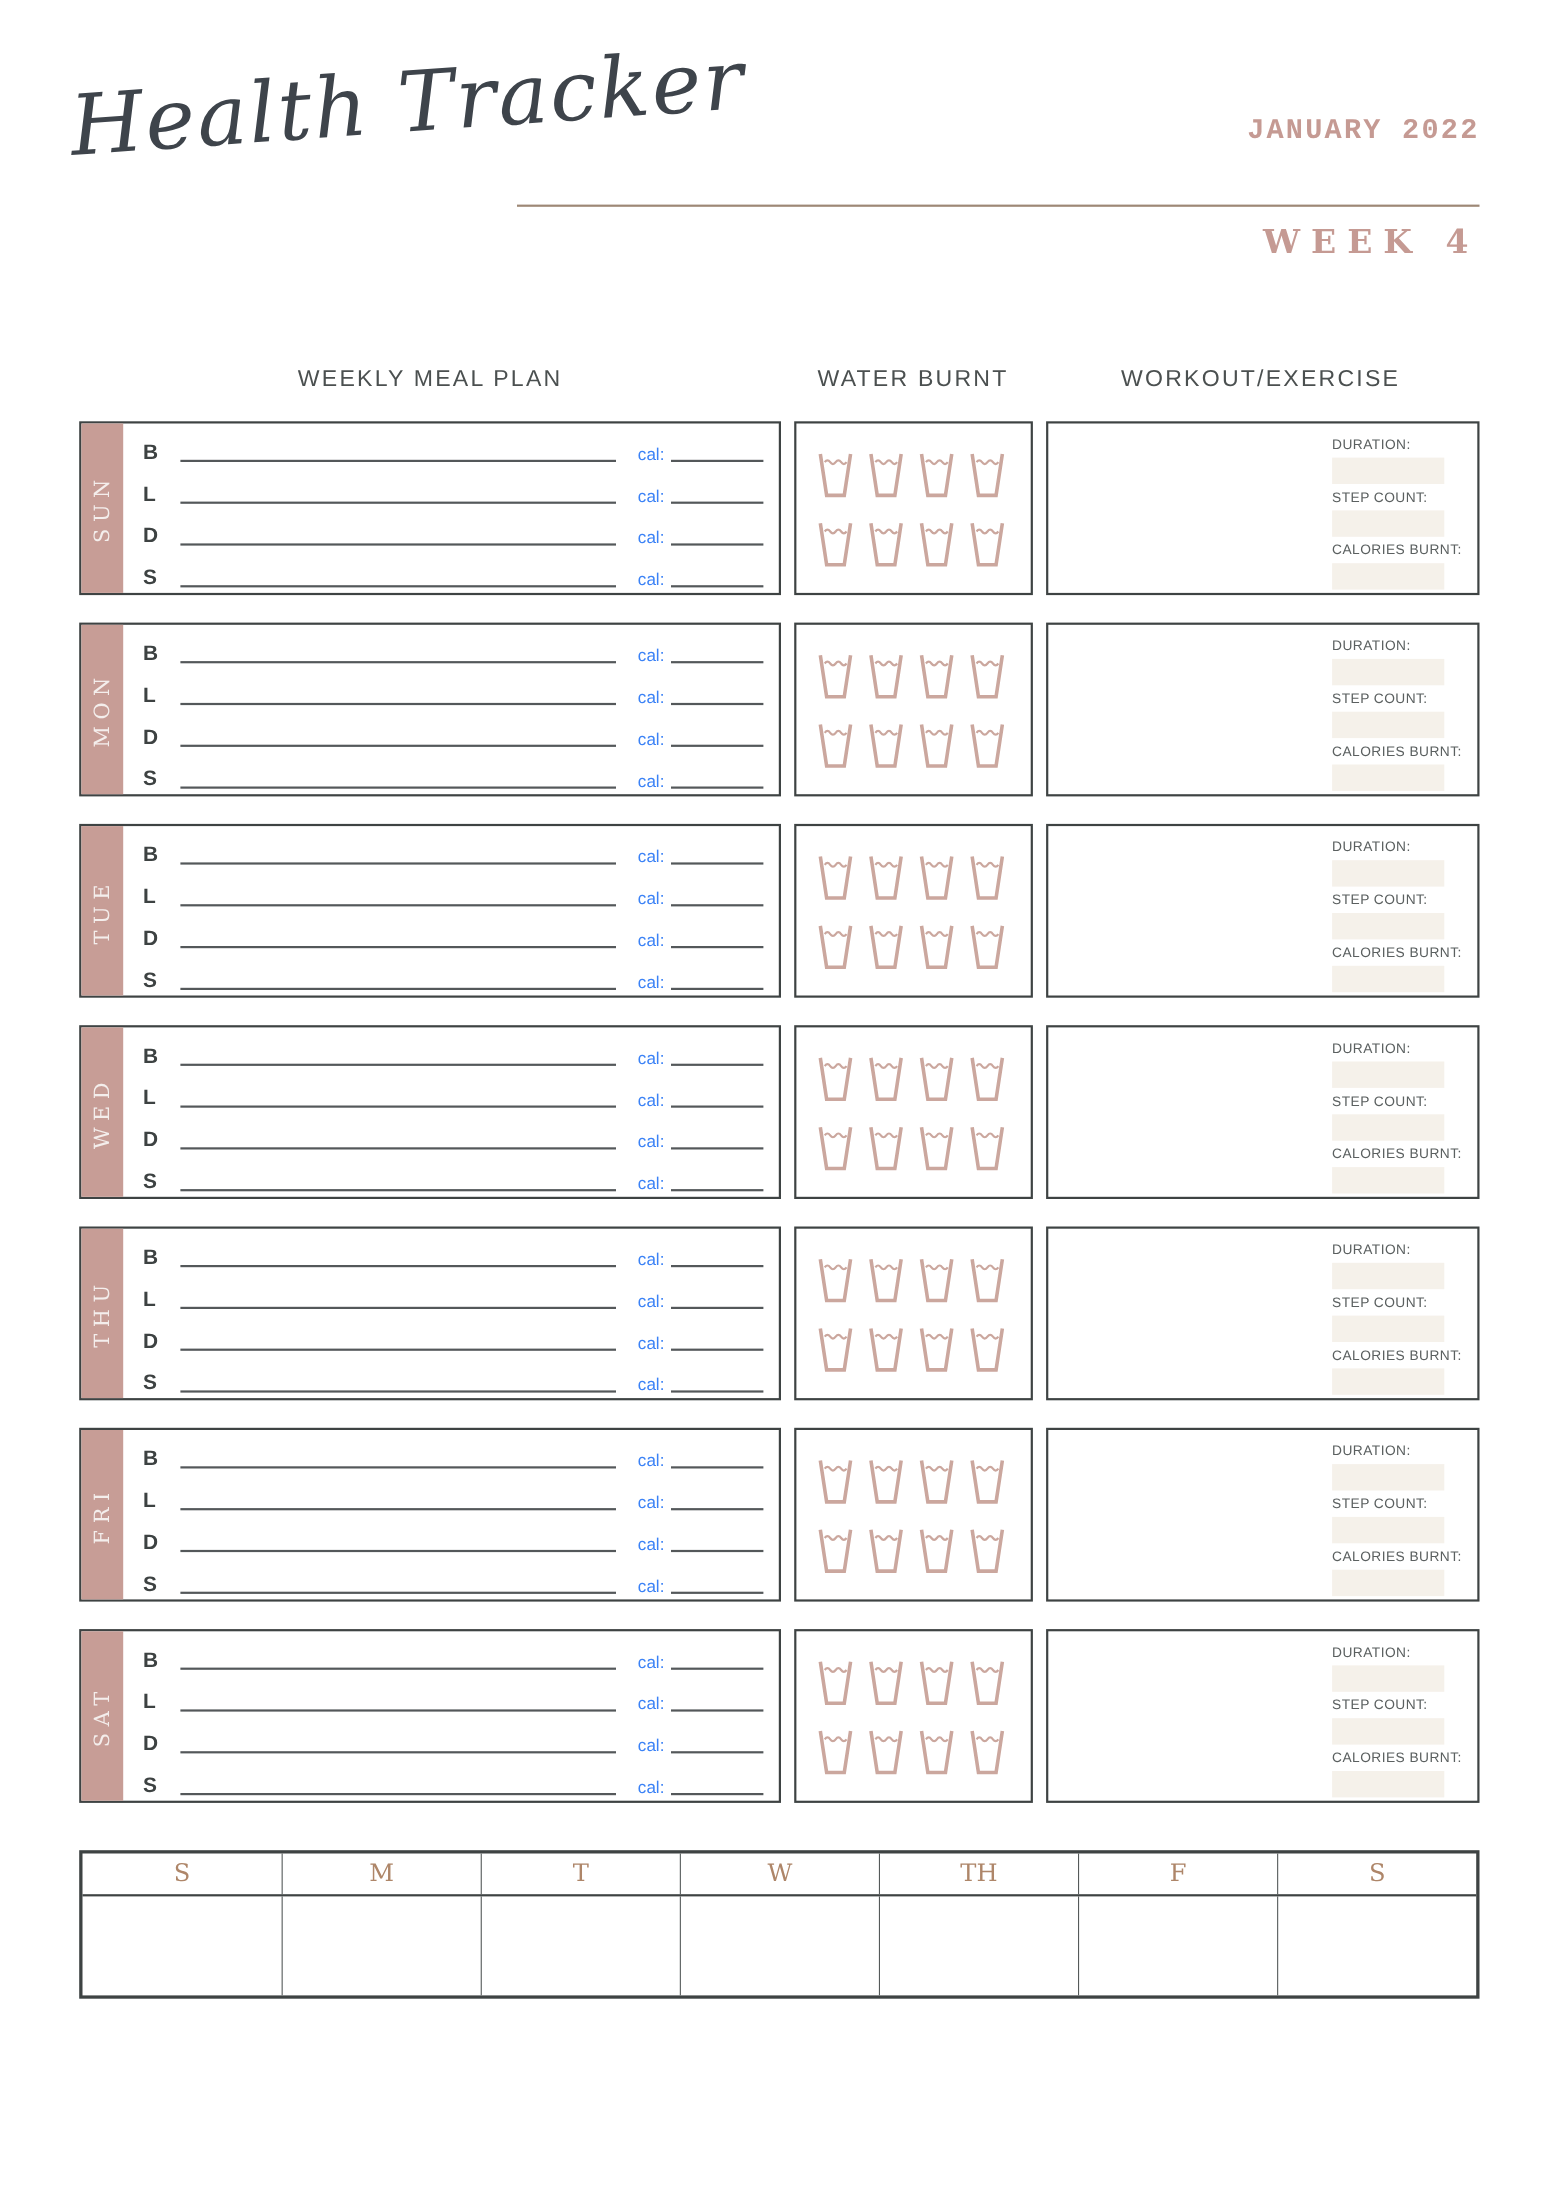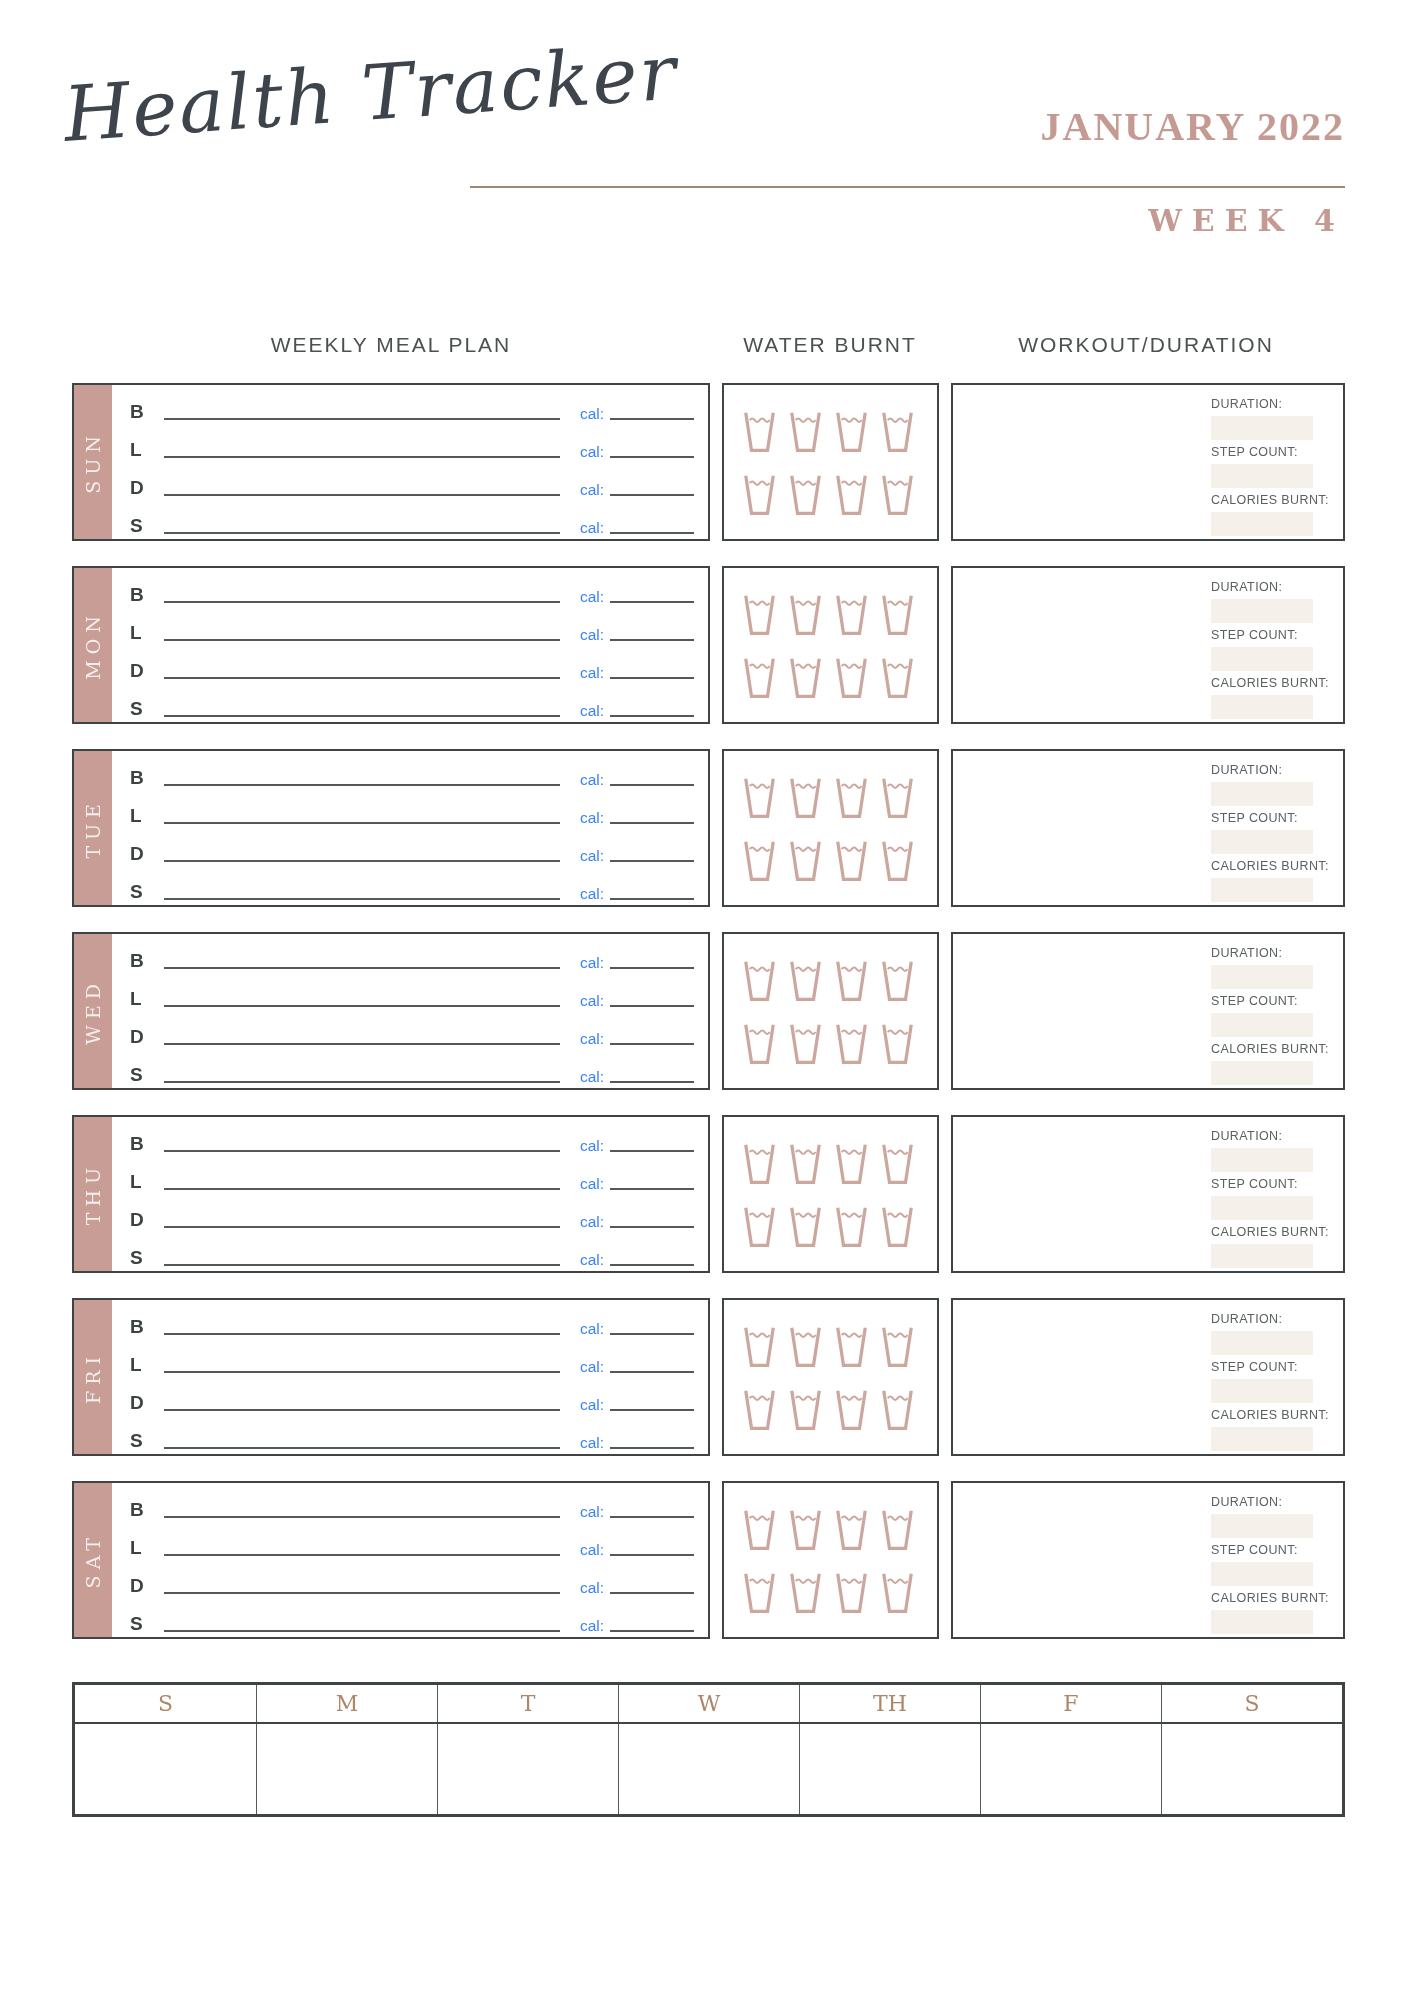--- a/index.html
+++ b/index.html
@@ -10,22 +10,22 @@
   *{margin:0;padding:0;box-sizing:border-box;}
   html,body{background:#ffffff;}
   body{font-family:"Liberation Sans",sans-serif;}
   .page{position:relative;width:1414px;height:2000px;background:#ffffff;overflow:hidden;}
 
   
   .script-title{position:absolute;left:64px;top:70px;font-family:"DejaVu Serif",serif;
     font-style:italic;font-size:76px;color:#3e444b;letter-spacing:2px;transform:rotate(-4deg);
     transform-origin:left center;white-space:nowrap;}
   .header-line{position:absolute;left:470px;top:186px;width:875px;height:2px;background:var(--divider-tan);}
-  .month-label{position:absolute;right:69px;top:103px;font-family:Liberation Serif, serif;
-    font-weight:700;font-size:40px;letter-spacing:2px;color:var(--rose-text);text-align:center;}
+  .month-label{position:absolute;right:69px;top:103px;font-family:Liberation Mono, monospace;
+    font-weight:700;font-size:26px;letter-spacing:2px;color:var(--rose-text);text-align:center;}
   .week-label{position:absolute;right:69px;top:203px;font-family:"DejaVu Serif",serif;
     font-weight:700;font-size:30px;letter-spacing:10px;color:var(--rose-text);}
 
   
   .col-header{position:absolute;top:333px;transform:translateX(-50%);font-size:21px;
     font-weight:400;letter-spacing:2px;color:#4b5050;white-space:nowrap;}
   .col-header.meal{left:391px;}
   .col-header.water{left:830px;}
   .col-header.workout{left:1146px;}
 
@@ -73,21 +73,21 @@
 
 <div class="page">
 
   <div class="script-title">Health Tracker</div>
   <div class="header-line"></div>
   <div class="month-label">JANUARY 2022</div>
   <div class="week-label">WEEK 4</div>
 
   <div class="col-header meal">WEEKLY MEAL PLAN</div>
   <div class="col-header water">WATER BURNT</div>
-  <div class="col-header workout">WORKOUT/DURATION</div>
+  <div class="col-header workout">WORKOUT/EXERCISE</div>
 
   <div class="rows" id="rows">
       <div class="day-row">
     <div class="meal-box">
       <div class="day-tab">
         <span class="day-tab-label">SUN</span>
       </div>
       <div class="meal-area">
             <div class="meal-line">
     <span class="m-letter">B</span>

